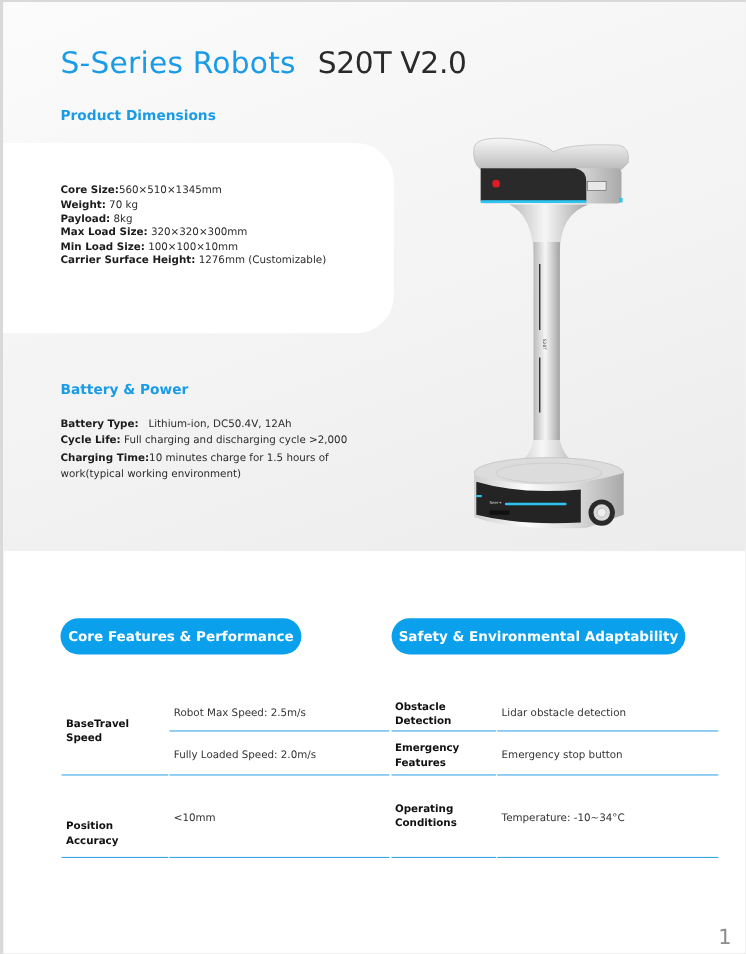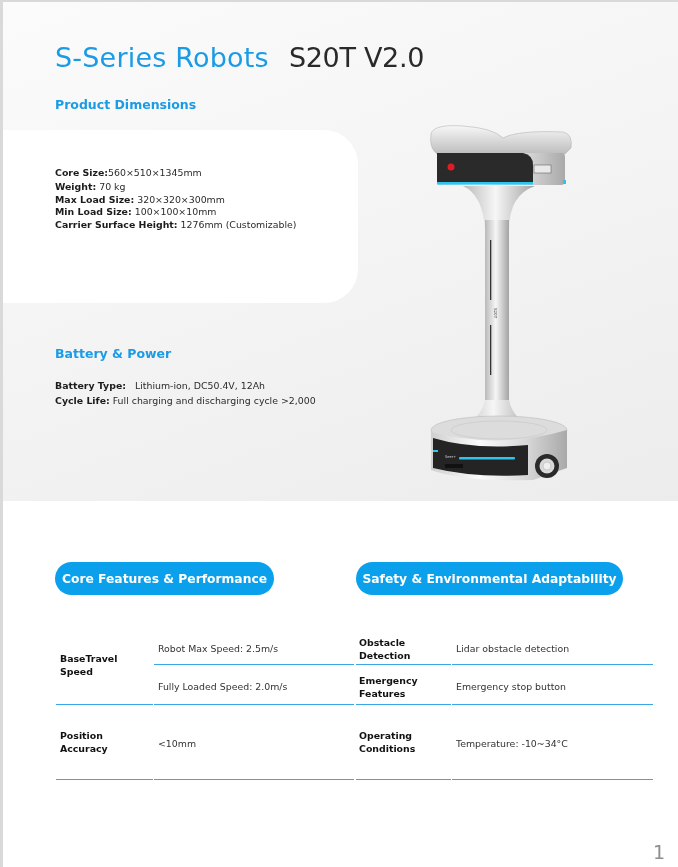--- a/index.html
+++ b/index.html
@@ -49,30 +49,32 @@
       <span class="title-series">S-Series Robots</span><span class="title-model">S20T V2.0</span>
     </div>
 
     <div class="section-heading" style="top:95px;">Product Dimensions</div>
 
     <div class="dims-card"></div>
 
     <div class="dims-list">
       <div class="row"><span class="lbl">Core Size:</span><span>560×510×1345mm</span></div>
       <div class="row"><span class="lbl">Weight:</span><span> 70 kg</span></div>
+      <div class="row"><span class="lbl">Payload:</span><span> 8kg</span></div>
       <div class="row"><span class="lbl">Max Load Size:</span><span> 320×320×300mm</span></div>
       <div class="row"><span class="lbl">Min Load Size:</span><span> 100×100×10mm</span></div>
       <div class="row"><span class="lbl">Carrier Surface Height:</span><span> 1276mm (Customizable)</span></div>
     </div>
 
     <div class="section-heading" style="top:344px;">Battery &amp; Power</div>
 
     <div class="battery-list">
       <div><span class="lbl">Battery Type:</span><span style="white-space:pre">   Lithium-ion, DC50.4V, 12Ah</span></div>
       <div style="white-space:nowrap"><span class="lbl">Cycle Life:</span><span> Full charging and discharging cycle &gt;2,000</span></div>
+      <div><span class="lbl">Charging Time:</span><span>10 minutes charge for 1.5 hours of work(typical working environment)</span></div>
     </div>
 
     <svg class="robot" viewBox="0 0 170 370">
       <defs>
         <linearGradient id="metal" x1="0" x2="1" y1="0" y2="0">
           <stop offset="0" stop-color="#cfcfcf"></stop>
           <stop offset="0.35" stop-color="#fbfbfb"></stop>
           <stop offset="0.7" stop-color="#d8d8d8"></stop>
           <stop offset="1" stop-color="#a9a9a9"></stop>
         </linearGradient>
@@ -122,21 +124,21 @@
   </div>
 
   <div class="pill" style="left:353px; width:267px;">Safety &amp; Environmental Adaptability</div>
   <div class="pill" style="left:52px; width:219px;">Core Features &amp; Performance</div>
 
   <div>
 
     <div class="cell key" style="left:57px; top:648px; width:90px; height:30px;">BaseTravel Speed</div>
     <div class="cell" style="left:155px; top:636px; width:195px; height:20px;">Robot Max Speed: 2.5m/s</div>
     <div class="cell" style="left:155px; top:674px; width:195px; height:20px;">Fully Loaded Speed: 2.0m/s</div>
-    <div class="cell key" style="left:57px; top:725px; width:90px; height:30px;">Position Accuracy</div>
+    <div class="cell key" style="left:57px; top:741px; width:90px; height:30px;">Position Accuracy</div>
     <div class="cell" style="left:155px; top:731px; width:195px; height:20px;">&lt;10mm</div>
 
     <div class="cell key" style="left:356px; top:632px; width:92px; height:30px;">Obstacle Detection</div>
     <div class="cell" style="left:453px; top:636px; width:195px; height:20px;">Lidar obstacle detection</div>
     <div class="cell key" style="left:356px; top:670px; width:92px; height:30px;">Emergency Features</div>
     <div class="cell" style="left:453px; top:674px; width:195px; height:20px;">Emergency stop button</div>
     <div class="cell key" style="left:356px; top:725px; width:92px; height:30px;">Operating Conditions</div>
     <div class="cell" style="left:453px; top:731px; width:195px; height:20px;">Temperature: -10~34°C</div>
 
     <div class="hline" style="left:151px; top:662px; width:200px;"></div>

